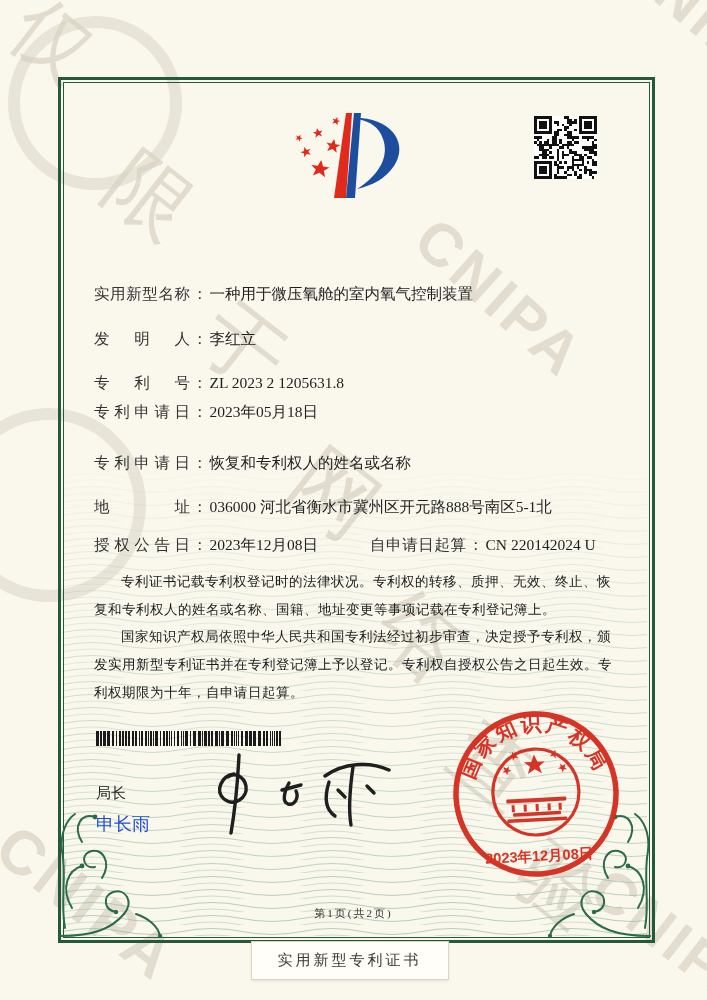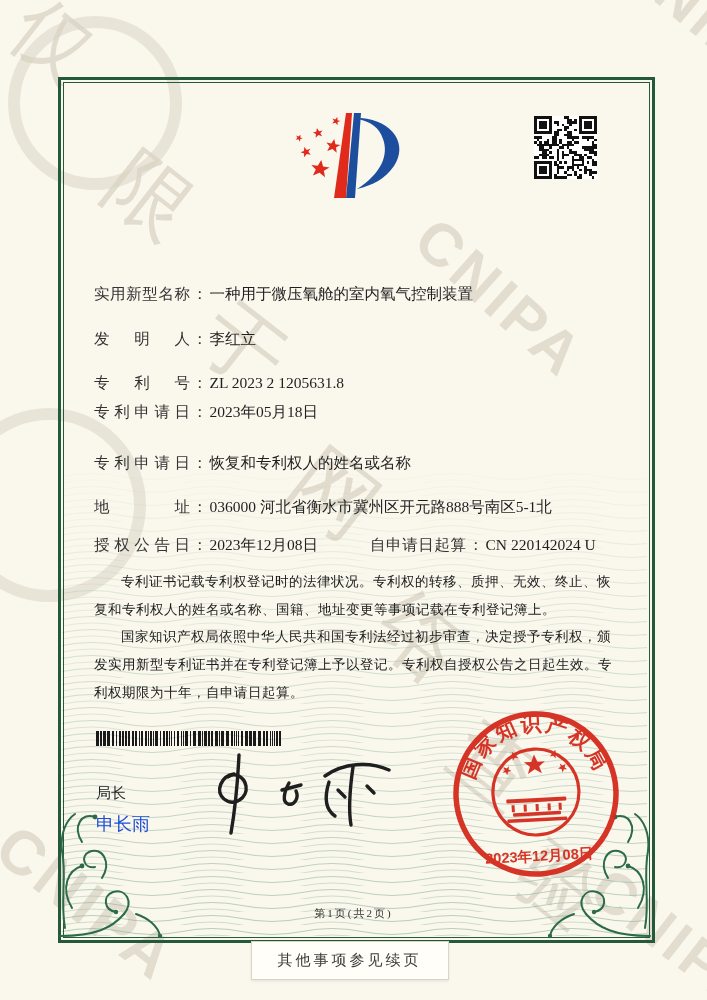--- a/index.html
+++ b/index.html
@@ -448,15 +448,15 @@
         <rect x="108" y="96" width="3" height="7"></rect>
         <rect x="62" y="104" width="48" height="3.5" rx="1"></rect>
         <rect x="56" y="110" width="60" height="3.5" rx="1"></rect>
       </g>
       <text x="86" y="153" text-anchor="middle" font-size="14.5" font-weight="bold" fill="#D4291B" font-family="Liberation Sans,sans-serif">2023年12月08日</text>
     </svg>
 
     <div class="page-num">第1页(共2页)</div>
   </div>
 
-  <div class="note-box">其他事项参见续页</div>
+  <div class="note-box">实用新型专利证书</div>
 
 </div>
 
 </body></html>

